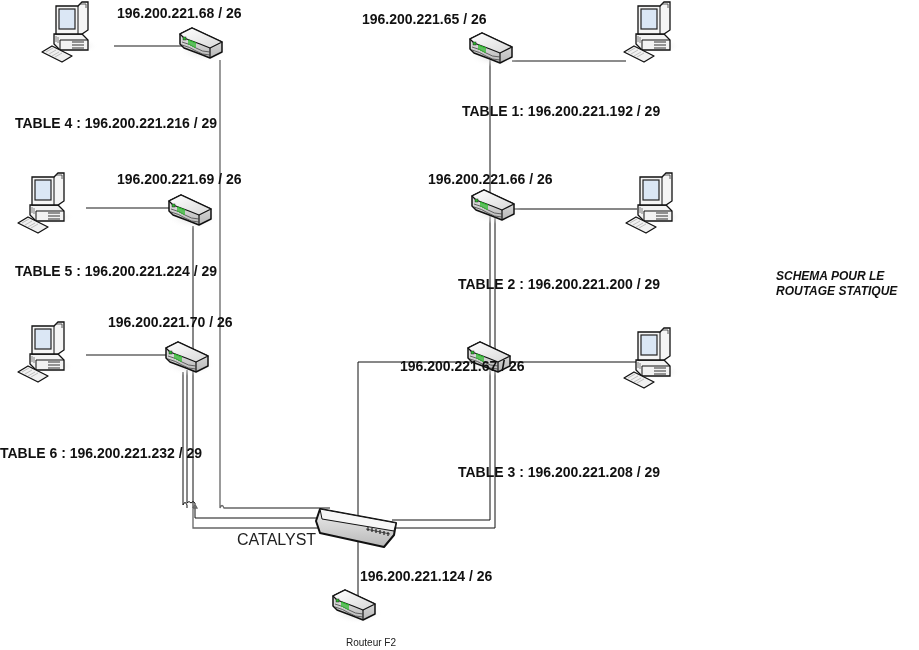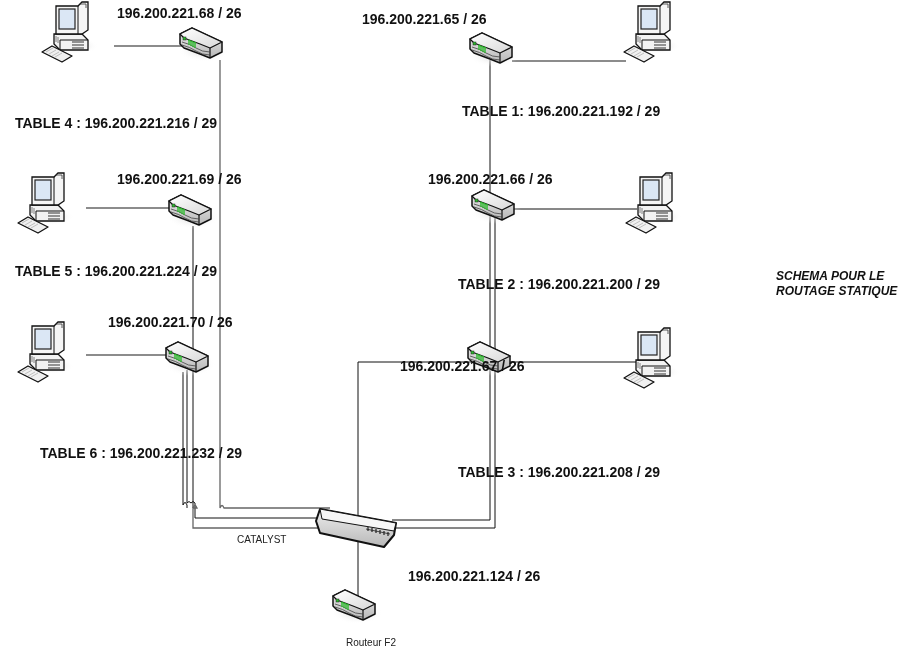--- a/index.html
+++ b/index.html
@@ -101,31 +101,31 @@
   <use href="#pc" x="624" y="326"></use>
 </svg>
 
 <div class="lbl" style="left:117px; top:7px;">196.200.221.68 / 26</div>
 <div class="lbl" style="left:15px;  top:117px;">TABLE 4 : 196.200.221.216 / 29</div>
 
 <div class="lbl" style="left:117px; top:173px;">196.200.221.69 / 26</div>
 <div class="lbl" style="left:15px;  top:265px;">TABLE 5 : 196.200.221.224 / 29</div>
 
 <div class="lbl" style="left:108px; top:316px;">196.200.221.70 / 26</div>
-<div class="lbl" style="left:0px;   top:447px;margin-left:40px;">TABLE 6 : 196.200.221.232 / 29</div>
+<div class="lbl" style="left:0px;   top:447px;">TABLE 6 : 196.200.221.232 / 29</div>
 
 <div class="lbl" style="left:362px; top:13px;">196.200.221.65 / 26</div>
 <div class="lbl" style="left:462px; top:105px;">TABLE 1: 196.200.221.192 / 29</div>
 
 <div class="lbl" style="left:395px; top:173px;margin-left:33px;">196.200.221.66 / 26</div>
 <div class="lbl" style="left:458px; top:278px;">TABLE 2 : 196.200.221.200 / 29</div>
 
 <div class="lbl" style="left:400px; top:323px;margin-top:37px;">196.200.221.67 / 26</div>
 <div class="lbl" style="left:458px; top:466px;">TABLE 3 : 196.200.221.208 / 29</div>
 
-<div class="lbl-n" style="left:237px; top:534px; font-size:10px;">CATALYST</div>
-<div class="lbl" style="left:360px; top:570px;padding-left:48px;">196.200.221.124 / 26</div>
+<div class="lbl-n" style="left:237px; top:534px; font-size:16px;">CATALYST</div>
+<div class="lbl" style="left:360px; top:570px;">196.200.221.124 / 26</div>
 <div class="lbl-n" style="left:326px; top:637px;padding-left:20px;">Routeur F2</div>
 
 <div class="title" style="left:776px; top:269px; width:143px;">
   <div>SCHEMA POUR LE</div>
   <div>ROUTAGE STATIQUE</div>
 </div>
 
 </body></html>

